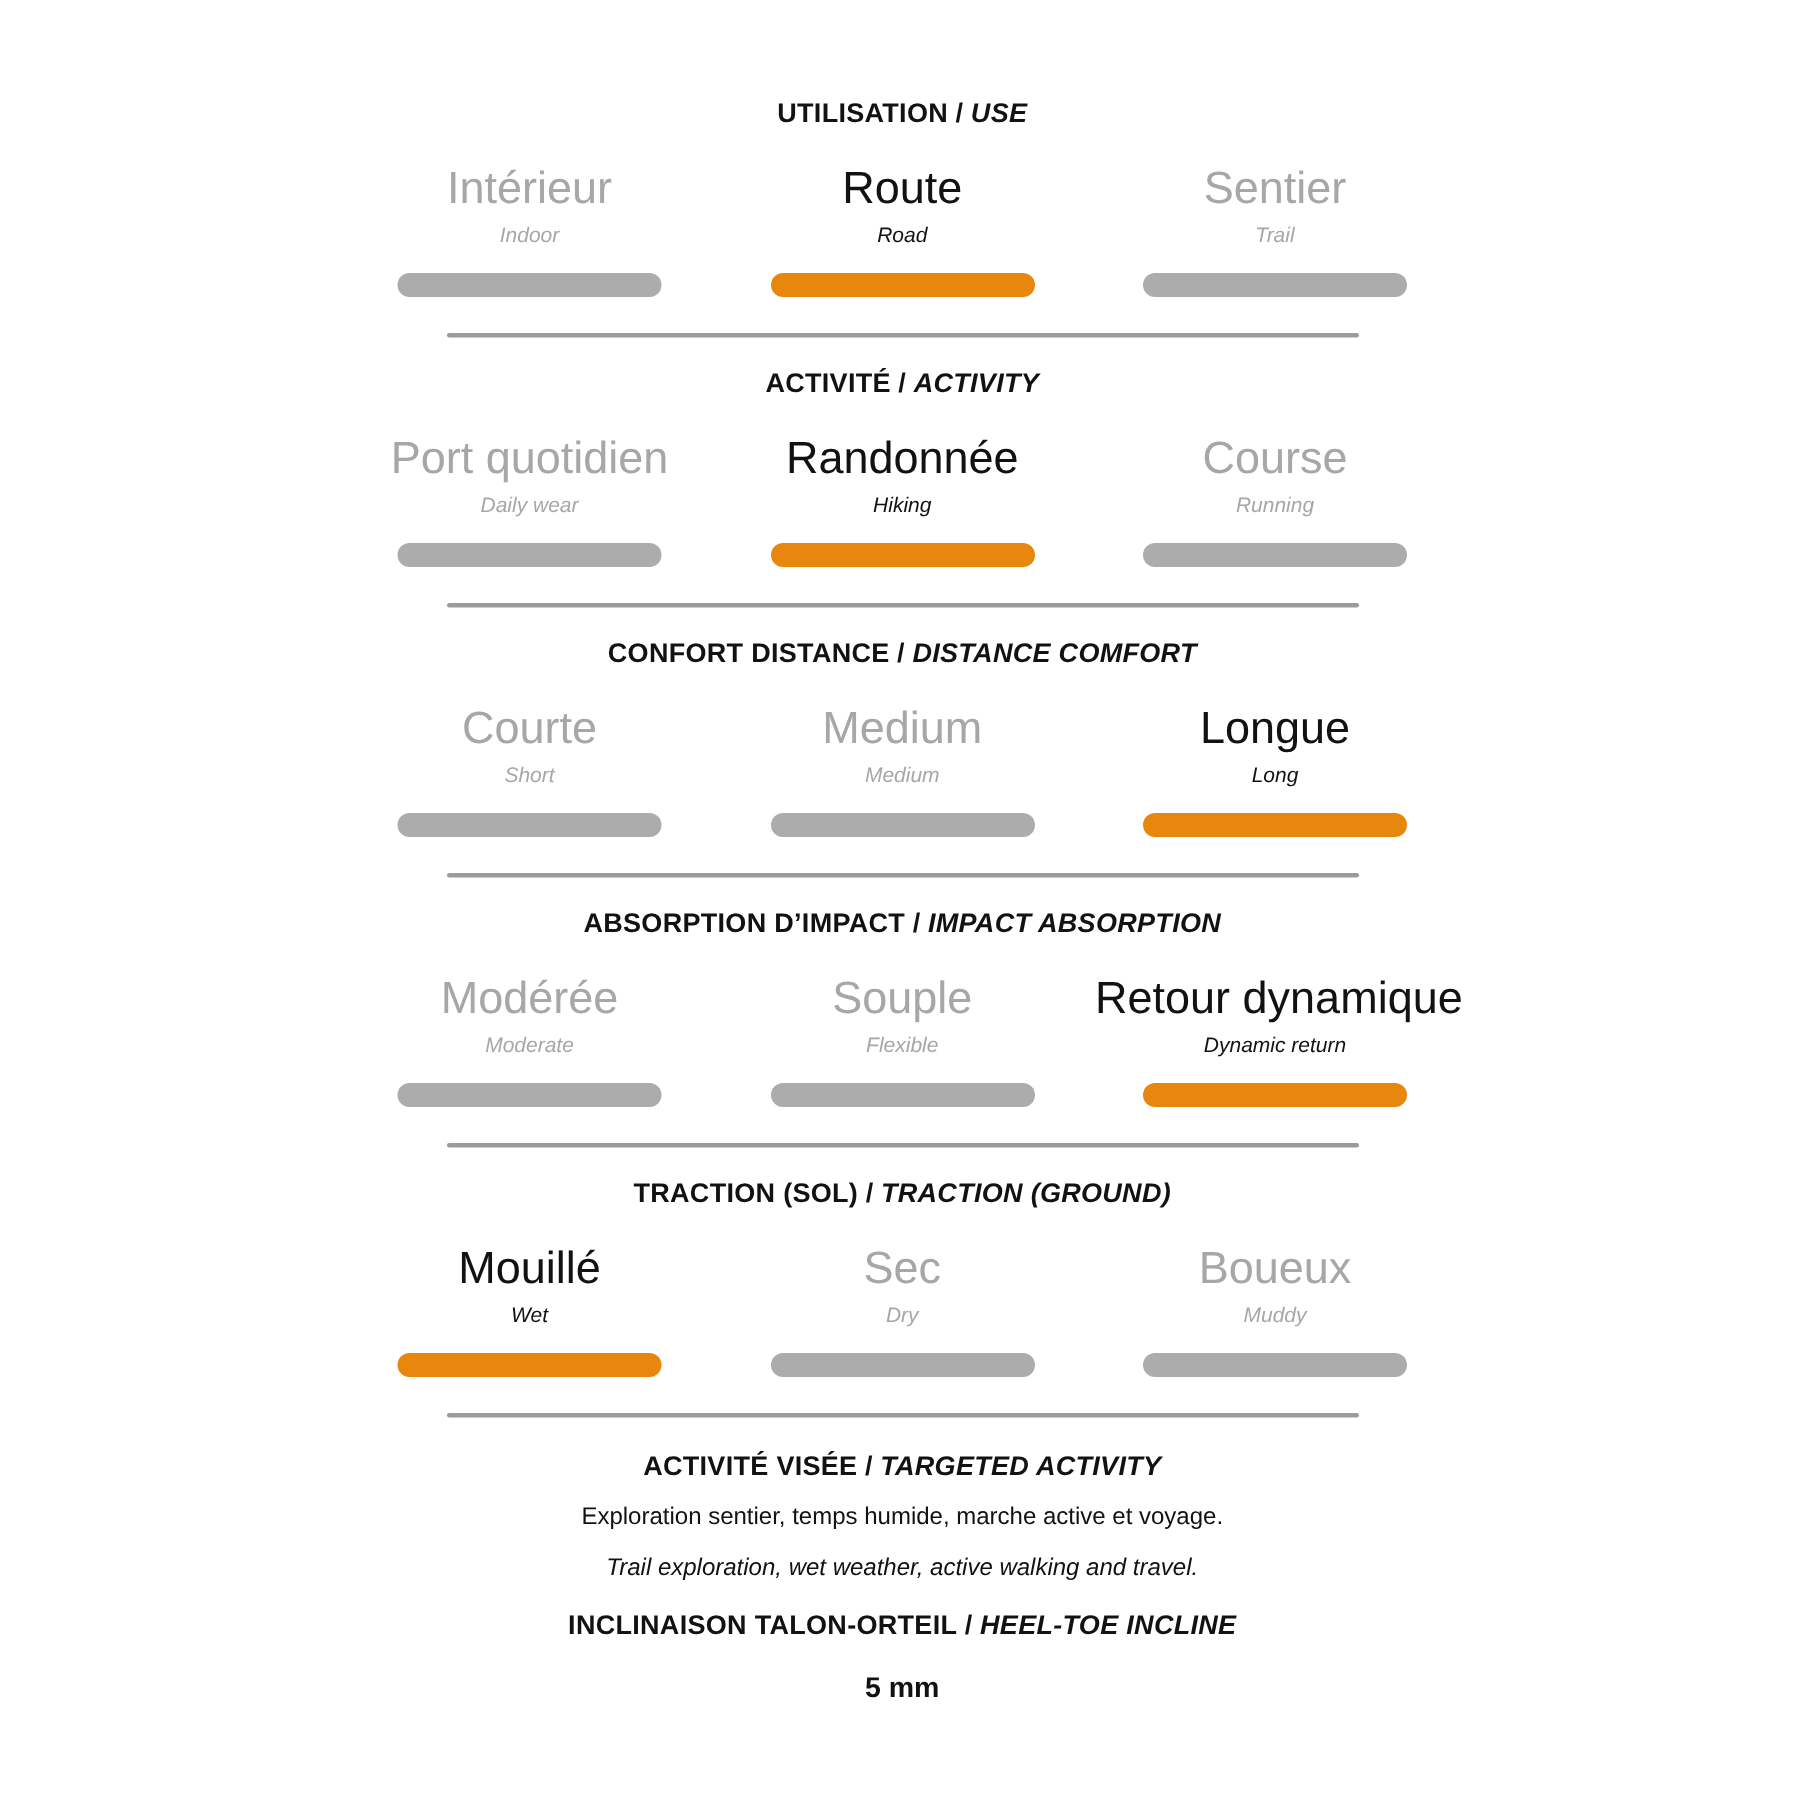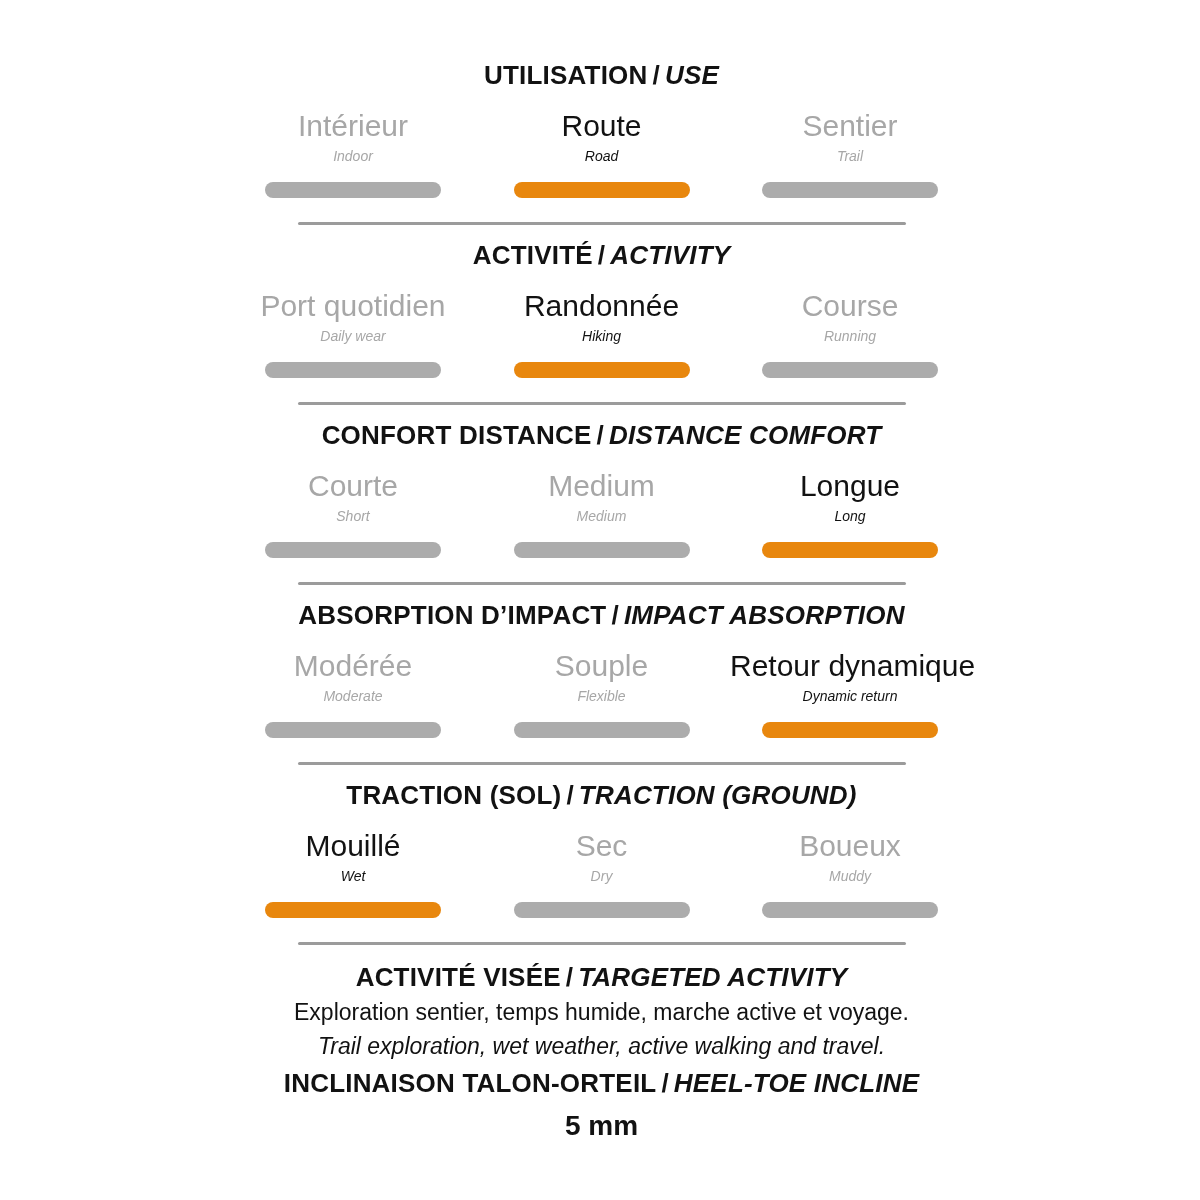--- a/index.html
+++ b/index.html
@@ -22,21 +22,21 @@
     color: var(--active-text);
     overflow: hidden;
   }
   .chart {
     width: 737px;
     margin-left: 233px;
     padding-top: 57px;
   }
   .sec-title {
     margin: 0;
-    font-size: 26px;
+    font-size: 18px;
     line-height: 36px;
     font-weight: bold;
     color: var(--active-text);
     text-align: center;
     letter-spacing: 0.2px;
     white-space: nowrap;
   }
   .t-en { font-style: italic; }
   .t-sep { margin: 0 5px; }
   .options {
@@ -76,30 +76,30 @@
     height: 3px;
     border-radius: 2px;
     background: var(--divider);
     margin: 24px auto 0;
   }
   .spec-section { margin-bottom: 12px; }
   .text-section { margin-bottom: 0; margin-top: 14px; }
   .text-section + .text-section { margin-top: 2px; }
   .desc {
     margin: 0;
-    font-size: 23px;
+    font-size: 16px;
     line-height: 34px;
     text-align: center;
     color: var(--active-text);
     white-space: nowrap;
   }
   .desc-en { font-style: italic; }
   .incline-value {
     margin: 8px 0 0;
-    font-size: 28px;
+    font-size: 19px;
     line-height: 34px;
     font-weight: bold;
     text-align: center;
     color: var(--active-text);
   }
 </style>
 </head>
 <body>
 
 <div class="chart">

